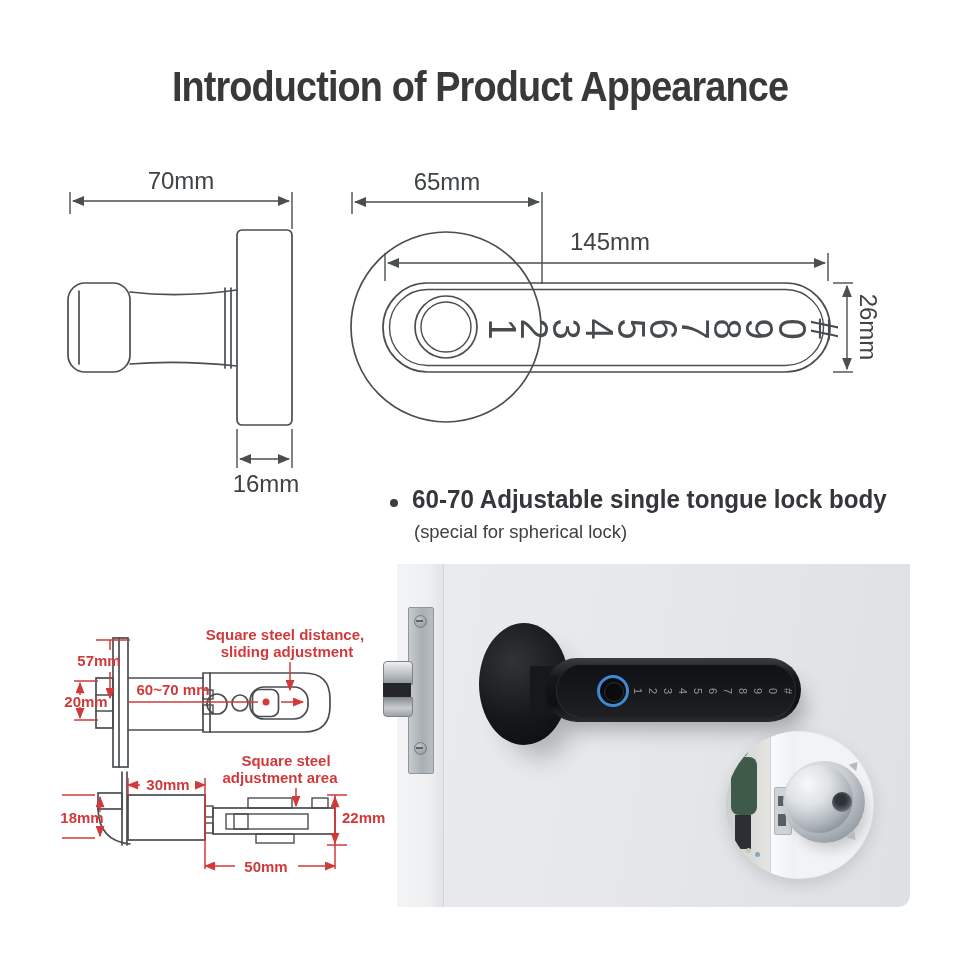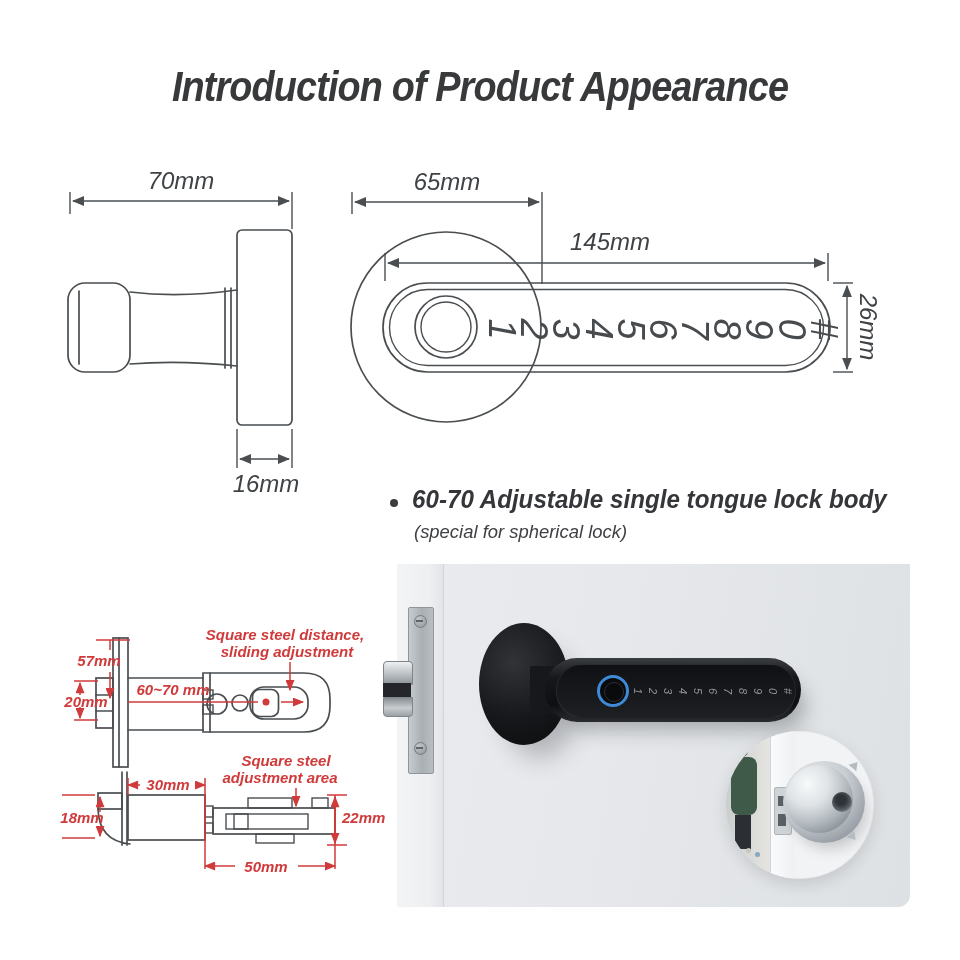--- a/index.html
+++ b/index.html
@@ -1,17 +1,17 @@
 <!DOCTYPE html>
 <html><head>
 <meta charset="utf-8">
 <style>
   html,body{margin:0;padding:0;background:#fff;}
   .page{position:relative;width:960px;height:960px;background:#fff;overflow:hidden;
-        font-family:"Liberation Sans",sans-serif;font-style:italic;}
+        font-family:"Liberation Sans",sans-serif;}
   .title{position:absolute;top:62px;left:0;width:960px;text-align:center;
          font-size:43px;font-weight:bold;color:#38393b;letter-spacing:-1px;
          transform:scaleX(0.88);transform-origin:center;white-space:nowrap;}
   svg{position:absolute;left:0;top:0;}
   svg text{font-family:"Liberation Sans",sans-serif;}
   .bl{stroke:#4a4e51;stroke-width:1.7;fill:none;stroke-linecap:round;}
   .blt{stroke:#4a4e51;stroke-width:1.4;fill:none;}
   .rl{stroke:#d03a3a;stroke-width:1.5;fill:none;}
   .dim{font-size:24px;fill:#3f4346;}
   .dimr{font-size:15px;font-weight:bold;fill:#d03a3a;}

